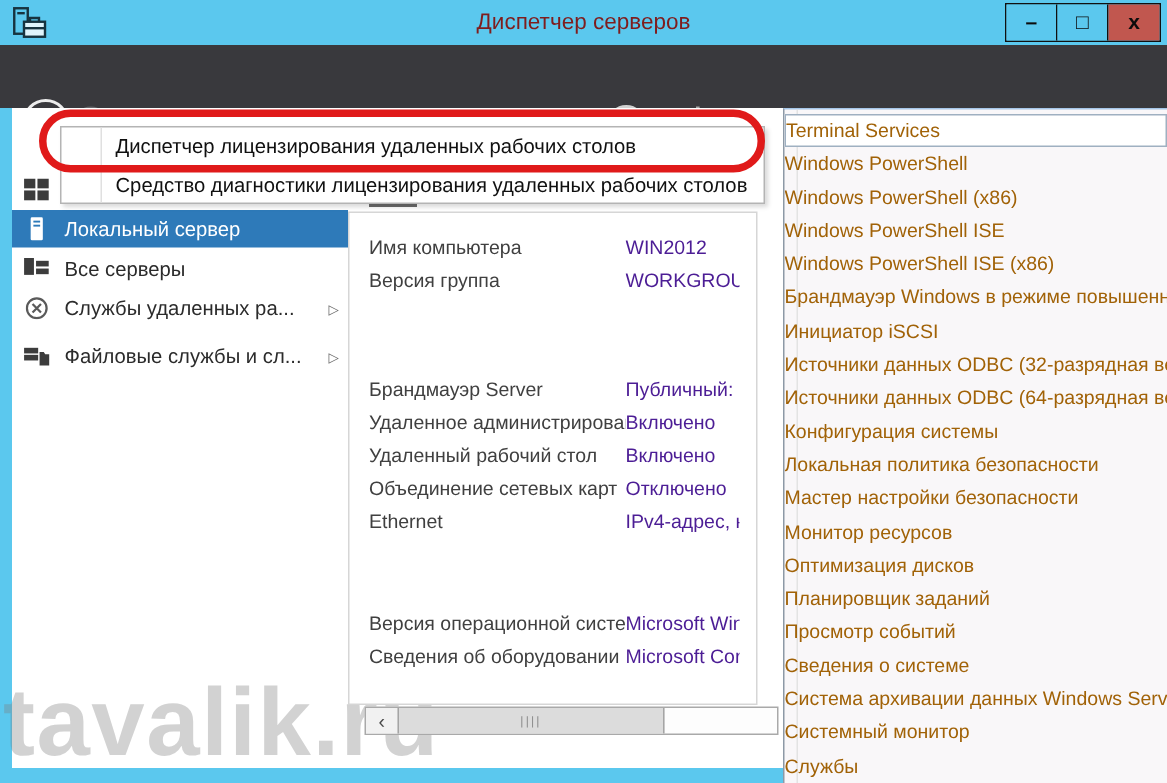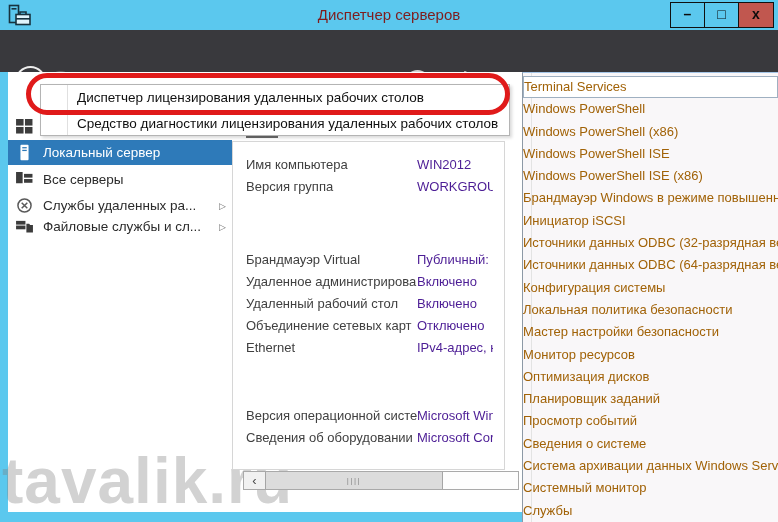--- a/index.html
+++ b/index.html
@@ -173,21 +173,21 @@
     <div class="side-item" style="top:121px;">
       <span class="ic">
         <svg viewBox="0 0 16 16" width="15" height="15">
           <circle cx="8" cy="8" r="7" fill="none" stroke="#5a5a5a" stroke-width="1.6"></circle>
           <path d="M5 5 L11 11 M11 5 L5 11" stroke="#5a5a5a" stroke-width="1.6"></path>
         </svg>
       </span>
       <span>Службы удаленных ра...</span>
       <span class="expand">▷</span>
     </div>
-    <div class="side-item" style="top:142px;align-items:center;">
+    <div class="side-item" style="top:153px;align-items:center;">
       <span class="ic">
         <svg viewBox="0 0 18 16" width="17" height="15">
           <rect x="0" y="2" width="10" height="4" fill="#3c3c3c"></rect>
           <rect x="0" y="7" width="10" height="4" fill="#3c3c3c"></rect>
           <path d="M11 5 h3 l1 1.5 h3 v8 h-7 Z" fill="#3c3c3c"></path>
         </svg>
       </span>
       <span>Файловые службы и сл...</span>
       <span class="expand">▷</span>
     </div>
@@ -206,21 +206,21 @@
         <span class="plabel">Имя компьютера</span>
         <span class="pvalue">WIN2012</span>
       </div>
       <div class="prow">
         <span class="plabel">Версия группа</span>
         <span class="pvalue">WORKGROUP</span>
       </div>
     </div>
     <div class="prow-group" style="top:106px;">
       <div class="prow">
-        <span class="plabel">Брандмауэр Virtual</span>
+        <span class="plabel">Брандмауэр Server</span>
         <span class="pvalue">Публичный: Вкл.</span>
       </div>
       <div class="prow">
         <span class="plabel">Удаленное администрирование</span>
         <span class="pvalue">Включено</span>
       </div>
       <div class="prow">
         <span class="plabel">Удаленный рабочий стол</span>
         <span class="pvalue">Включено</span>
       </div>

